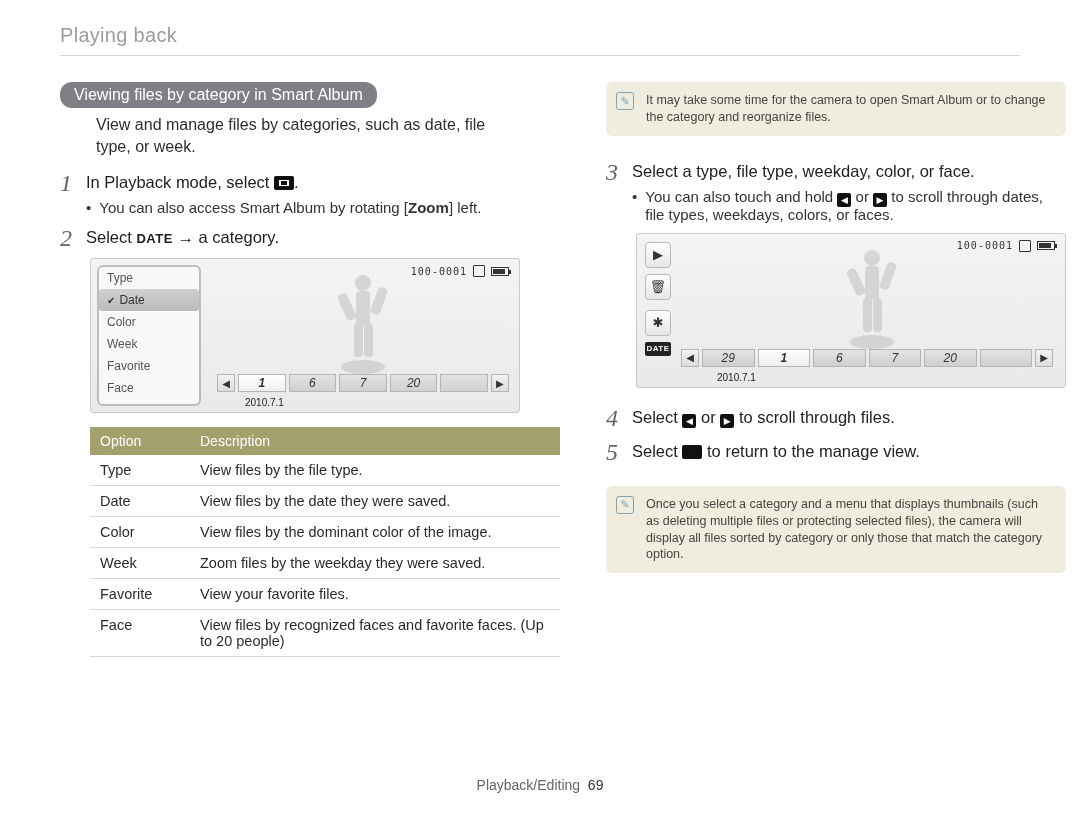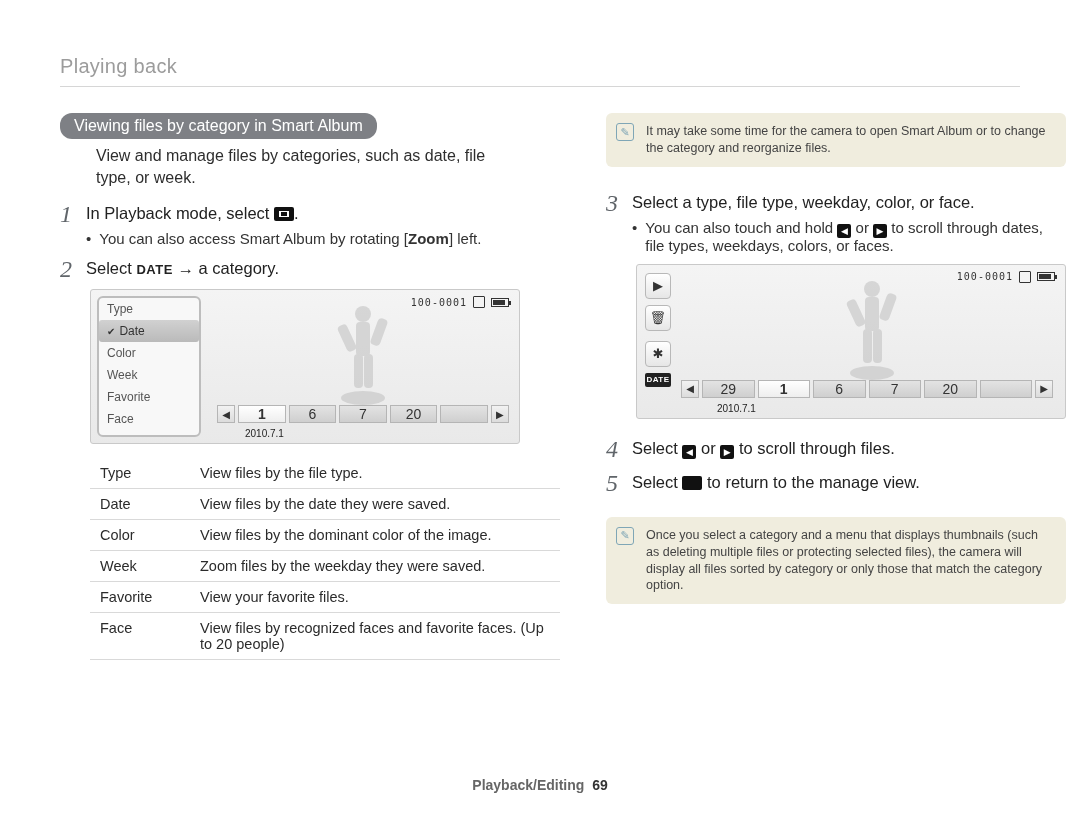--- a/index.html
+++ b/index.html
@@ -1,17 +1,17 @@
 <!DOCTYPE html>
 <html><head>
 <meta charset="utf-8">
 <style>
   * { box-sizing: border-box; margin: 0; padding: 0; }
   html, body { width: 1080px; height: 815px; background: #fff; font-family: Arial, Helvetica, sans-serif; color: #2e2e2e; }
-  .page { position: relative; width: 1080px; height: 815px; padding: 55px 60px 0 60px; border-radius: 11px; }
+  .page { position: relative; width: 1080px; height: 815px; padding: 24px 60px 0 60px; border-radius: 11px; }
   .breadcrumb { color: #9c9c9c; font-size: 20px; font-weight: 300; letter-spacing: 0.3px; margin-bottom: 8px; }
   .rule { border: none; border-top: 1px solid #d6d6d6; margin-bottom: 26px; }
   .cols { display: flex; gap: 86px; }
   .col { width: 460px; }
   .pill { display: inline-block; background: #7e8085; color: #fff; font-size: 16px; border-radius: 12px; padding: 4px 14px; margin-bottom: 6px; }
   .intro { font-size: 16px; line-height: 1.35; margin-bottom: 14px; color: #2e2e2e; font-weight: 300; margin-left: 36px; }
   .step { display: flex; gap: 10px; align-items: flex-start; margin: 10px 0 4px; }
   .stepnum { font-family: Georgia, 'Times New Roman', serif; font-style: italic; color: #60656a; font-size: 24px; line-height: 1; width: 16px; }
   .steptext { font-size: 16.5px; line-height: 1.35; color: #222; font-weight: 300; }
   .sub { display: flex; gap: 8px; margin: 4px 0 8px 26px; font-size: 15px; color: #333; font-weight: 300; }
@@ -30,21 +30,21 @@
   .menu-item { font-size: 12px; color: #555; padding: 4px 8px; }
   .menu-item.sel { background: linear-gradient(#d1d1d1,#bababa); color: #333; border-radius: 3px; display: flex; align-items: center; gap: 4px; }
   .menu-item.sel::before { content: "✔"; font-size: 10px; }
   .scr-body { flex: 1; position: relative; }
   .scr-top { position: absolute; top: 6px; right: 10px; font-size: 10px; font-family: monospace; color: #333; letter-spacing: 1px; display: flex; gap: 6px; align-items: center; }
   .bat { width: 18px; height: 9px; border: 1px solid #333; position: relative; }
   .bat::after { content:""; position:absolute; right:-3px; top:2px; width:2px; height:4px; background:#333; }
   .bat::before { content:""; position:absolute; left:1px; top:1px; width:12px; height:5px; background:#333; }
   .figure { position: absolute; left: 50%; top: 10px; transform: translateX(-50%); opacity: .55; }
   .timeline { position: absolute; bottom: 20px; left: 10px; right: 10px; height: 18px; display: flex; align-items: center; gap: 3px; }
-  .tl-cell { flex: 1; height: 18px; background: linear-gradient(#e3e3e3,#cfcfcf); border: 1px solid #b5b5b5; font-size: 14px; display: flex; align-items: center; justify-content: center; color: #333; }
+  .tl-cell { flex: 1; height: 18px; background: linear-gradient(#e3e3e3,#cfcfcf); border: 1px solid #b5b5b5; font-size: 12px; display: flex; align-items: center; justify-content: center; color: #333; font-style: italic; }
   .tl-sel { background: linear-gradient(#fff,#eee); font-weight: bold; }
   .tl-arrow { width: 18px; height: 18px; background: linear-gradient(#f2f2f2,#dcdcdc); border: 1px solid #b5b5b5; color: #333; font-size: 10px; display: flex; align-items: center; justify-content: center; }
   .scr-date { position: absolute; bottom: 4px; left: 38px; font-size: 10px; color: #222; }
 
   
   table.opts { width: 470px; border-collapse: collapse; margin-left: 30px; font-size: 14.5px; }
   table.opts th { background: #a4a06e; color: #fff; font-weight: 400; text-align: left; padding: 6px 10px; font-size: 14px; }
   table.opts td { padding: 7px 10px; border-bottom: 1px solid #d9d9d9; color: #2b2b2b; font-weight: 300; vertical-align: top; }
   table.opts td:first-child { width: 100px; }
 
@@ -57,21 +57,21 @@
   .screen2 { width: 430px; height: 155px; border: 1px solid #c9c9c9; border-radius: 3px; margin: 10px 0 18px 30px; background: linear-gradient(#f4f4f4,#e9e9e9); position: relative; overflow: hidden; }
   .ic { width: 26px; height: 26px; border: 1px solid #b8b8b8; border-radius: 4px; background: linear-gradient(#fff,#e6e6e6); display:flex; align-items:center; justify-content:center; font-size: 13px; color:#333; }
   .screen2 .lefticons { position: absolute; left: 8px; top: 8px; display: flex; flex-direction: column; gap: 6px; }
   .screen2 .lefticons2 { position: absolute; left: 8px; top: 76px; display: flex; flex-direction: column; gap: 6px; }
   .datebadge { width: 26px; height: 14px; background: #222; color: #fff; font-size: 8px; font-weight: bold; display:flex; align-items:center; justify-content:center; border-radius: 2px; letter-spacing: .5px; }
   .screen2 .topinfo { position: absolute; top: 6px; right: 10px; font-size: 10px; font-family: monospace; color: #333; letter-spacing: 1px; display: flex; gap: 6px; align-items:center; }
   .sd { width: 12px; height: 12px; border: 1px solid #333; border-radius: 1px; }
   .screen2 .figure { left: 55%; }
   .screen2 .timeline { left: 44px; right: 12px; }
 
-  .footer { position: absolute; bottom: 22px; left: 0; right: 0; text-align: center; font-size: 14px; color: #666; font-weight: 700; }
+  .footer { position: absolute; bottom: 22px; left: 0; right: 0; text-align: center; font-size: 14px; color: #666; font-weight: 400; }
   .footer .pg { color: #333; }
 </style>
 </head>
 <body>
 
 <div class="page">
   <div class="breadcrumb">Playing back</div>
   <hr class="rule">
 
   <div class="cols">
@@ -135,20 +135,24 @@
             <div class="tl-cell"></div>
             <div class="tl-arrow">▶</div>
           </div>
           <div class="scr-date">2010.7.1</div>
         </div>
       </div>
 
       
       <table class="opts">
         <tbody>
+            <tr>
+          <th>Option</th>
+          <th>Description</th>
+        </tr>
         <tr>
               <td>Type</td>
               <td>View files by the file type.</td>
             </tr>
         <tr>
               <td>Date</td>
               <td>View files by the date they were saved.</td>
             </tr>
         <tr>
               <td>Color</td>

